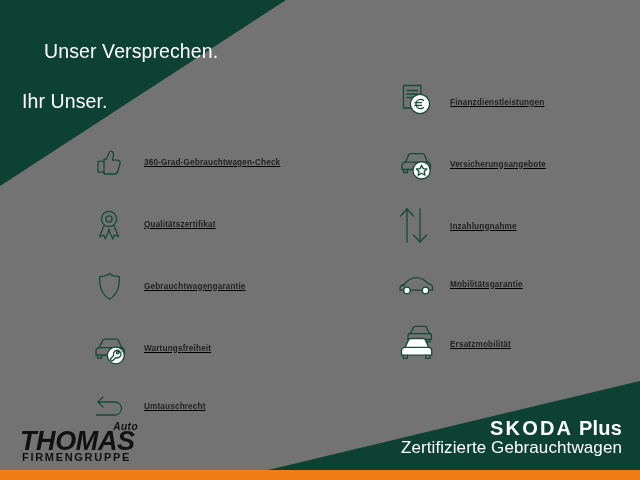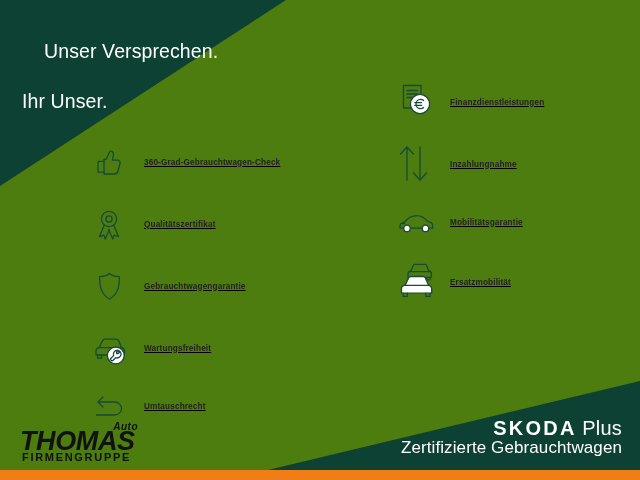--- a/index.html
+++ b/index.html
@@ -8,21 +8,21 @@
     background: #ffffff;
   }
   body {
     font-family: "Liberation Sans", sans-serif;
   }
   #stage {
     position: relative;
     width: 640px;
     height: 480px;
     overflow: hidden;
-    background: #4d7c0f;
+    background: #737373;
   }
 
   
   .shape-layer {
     position: absolute;
     left: 0;
     top: 0;
     width: 640px;
     height: 480px;
     pointer-events: none;
@@ -132,21 +132,21 @@
     font-size: 20px;
     line-height: 24px;
     white-space: nowrap;
   }
   .brand-name {
     letter-spacing: 2.2px;
     font-weight: 700;
   }
   .brand-sub-word {
     letter-spacing: 0.2px;
-    font-weight: 400;
+    font-weight: 700;
     margin-top: 36px;
   }
   .brand-tagline {
     font-size: 17px;
     line-height: 15px;
     letter-spacing: 0.1px;
     white-space: nowrap;
   }
 </style>
 </head>
@@ -235,20 +235,33 @@
           <path d="M11 17.5 L21.5 17.5"></path>
           <circle cx="24" cy="24" r="9.6" fill="#ffffff"></circle>
           <path d="M27.6 20.4 C26.8 19.7 25.7 19.3 24.5 19.3 C22 19.3 20 21.4 20 24 C20 26.6 22 28.7 24.5 28.7 C25.7 28.7 26.8 28.3 27.6 27.6"></path>
           <path d="M18.8 22.6 L25.6 22.6"></path>
           <path d="M18.8 25.4 L25.6 25.4"></path>
         </svg>
       </span>
       <span class="feature-label">Finanzdienstleistungen</span>
     </div>
 
+    <div class="feature">
+      <span class="feature-icon">
+        <svg width="44" height="40" viewBox="0 0 44 40" fill="none" stroke="currentColor" stroke-width="1.3" stroke-linejoin="round" stroke-linecap="round">
+          <path d="M6 21 C6 19.3 7.6 18.4 9.4 17.9 L12.6 11.1 C13 10.2 13.8 9.7 14.8 9.7 L26.4 9.7 C27.4 9.7 28.2 10.2 28.6 11.1 L31.4 17.9 C33.2 18.4 34.4 19.3 34.4 21 L34.4 25.5 L6 25.5 Z"></path>
+          <path d="M8.4 18.1 L32.2 18.1"></path>
+          <path d="M7.6 25.5 L7.6 28.5 L11.6 28.5 L11.6 25.5"></path>
+          <path d="M29 25.5 L29 28.5 L33 28.5 L33 25.5"></path>
+          <circle cx="25.6" cy="26.4" r="8.6" fill="#ffffff"></circle>
+          <path d="M25.6 21.2 L27.2 24.6 L30.9 25 L28.2 27.5 L29 31.2 L25.6 29.3 L22.2 31.2 L23 27.5 L20.3 25 L24 24.6 Z"></path>
+        </svg>
+      </span>
+      <span class="feature-label">Versicherungsangebote</span>
+    </div>
 
     <div class="feature">
       <span class="feature-icon">
         <svg width="40" height="46" viewBox="0 0 40 46" fill="none" stroke="currentColor" stroke-width="1.3" stroke-linejoin="round" stroke-linecap="round">
           <path d="M11 39 L11 6"></path>
           <path d="M4.5 13 L11 6 L17.5 13"></path>
           <path d="M24 6 L24 39"></path>
           <path d="M17.5 32 L24 39 L30.5 32"></path>
         </svg>
       </span>

